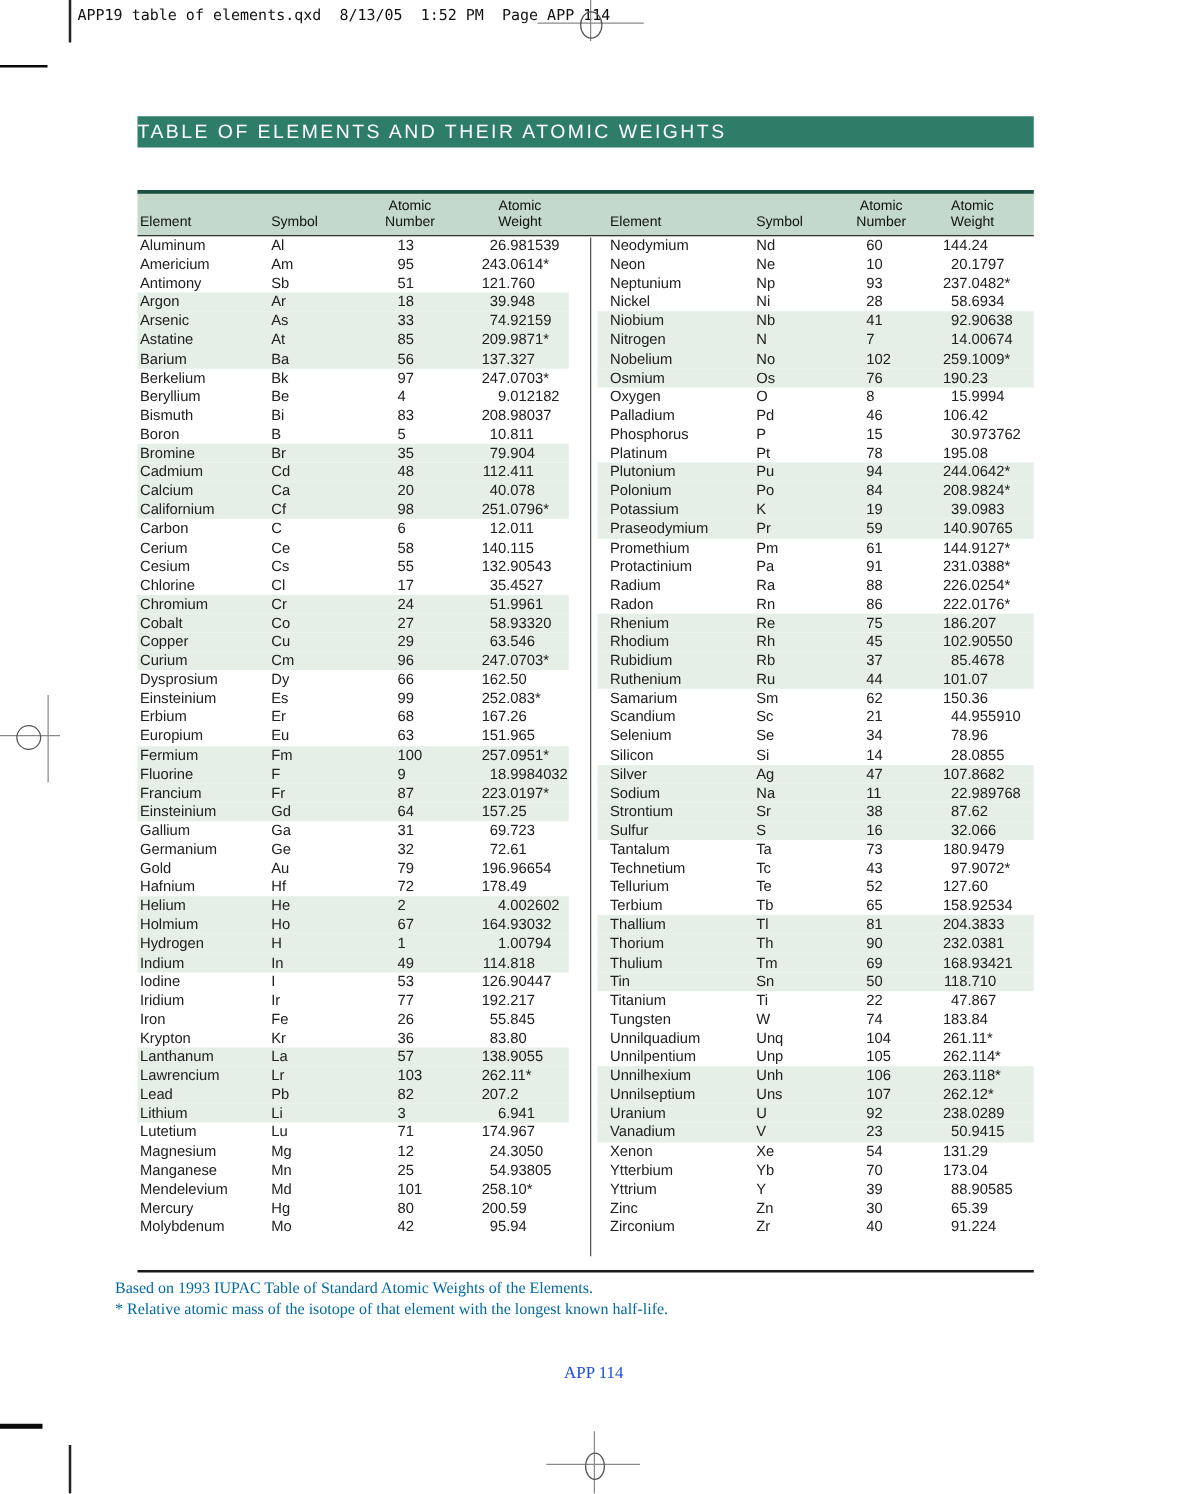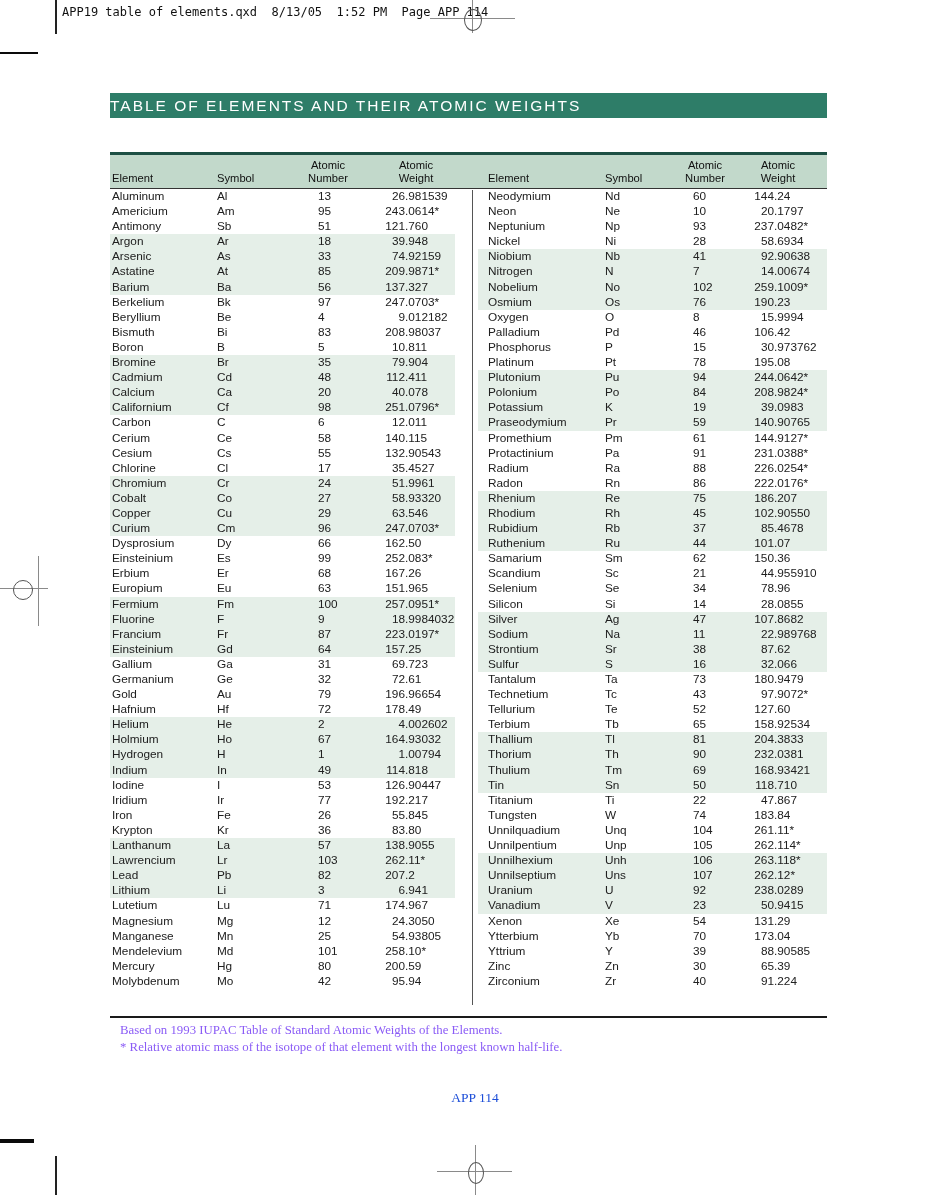--- a/index.html
+++ b/index.html
@@ -29,22 +29,22 @@
   .row.shaded{background:#e5efe8;}
   .row span{position:absolute;top:0;white-space:pre;}
   .c-name{left:var(--xn);}
   .c-sym{left:var(--xs);}
   .c-num{left:var(--xu);}
   .c-wint{left:calc(var(--xd) - 72px);width:72px;text-align:right;}
   .c-wfrac{left:var(--xd);}
   .col-divider{position:absolute;left:472px;top:190px;width:1px;height:815px;background:#555;}
   
   .foot-rule{position:absolute;left:110px;top:1016px;width:728px;height:2px;background:#1a1a1a;}
-  .footnote{position:absolute;left:120px;font-family:"Liberation Serif",serif;
-            font-size:12.8px;color:#8b5cf6;}
+  .footnote{position:absolute;left:92px;font-family:"Liberation Serif",serif;
+            font-size:12.8px;color:#0369a1;}
   .fn1{top:1023px;} .fn2{top:1040px;}
   .page-num{position:absolute;left:0;top:1090px;width:950px;text-align:center;
             font-family:"Liberation Serif",serif;font-size:13.5px;color:#1d4ed8;}
 </style>
 </head>
 <body>
 
 <div class="page">
 
   <div class="slug">APP19 table of elements.qxd  8/13/05  1:52 PM  Page APP 114</div>

